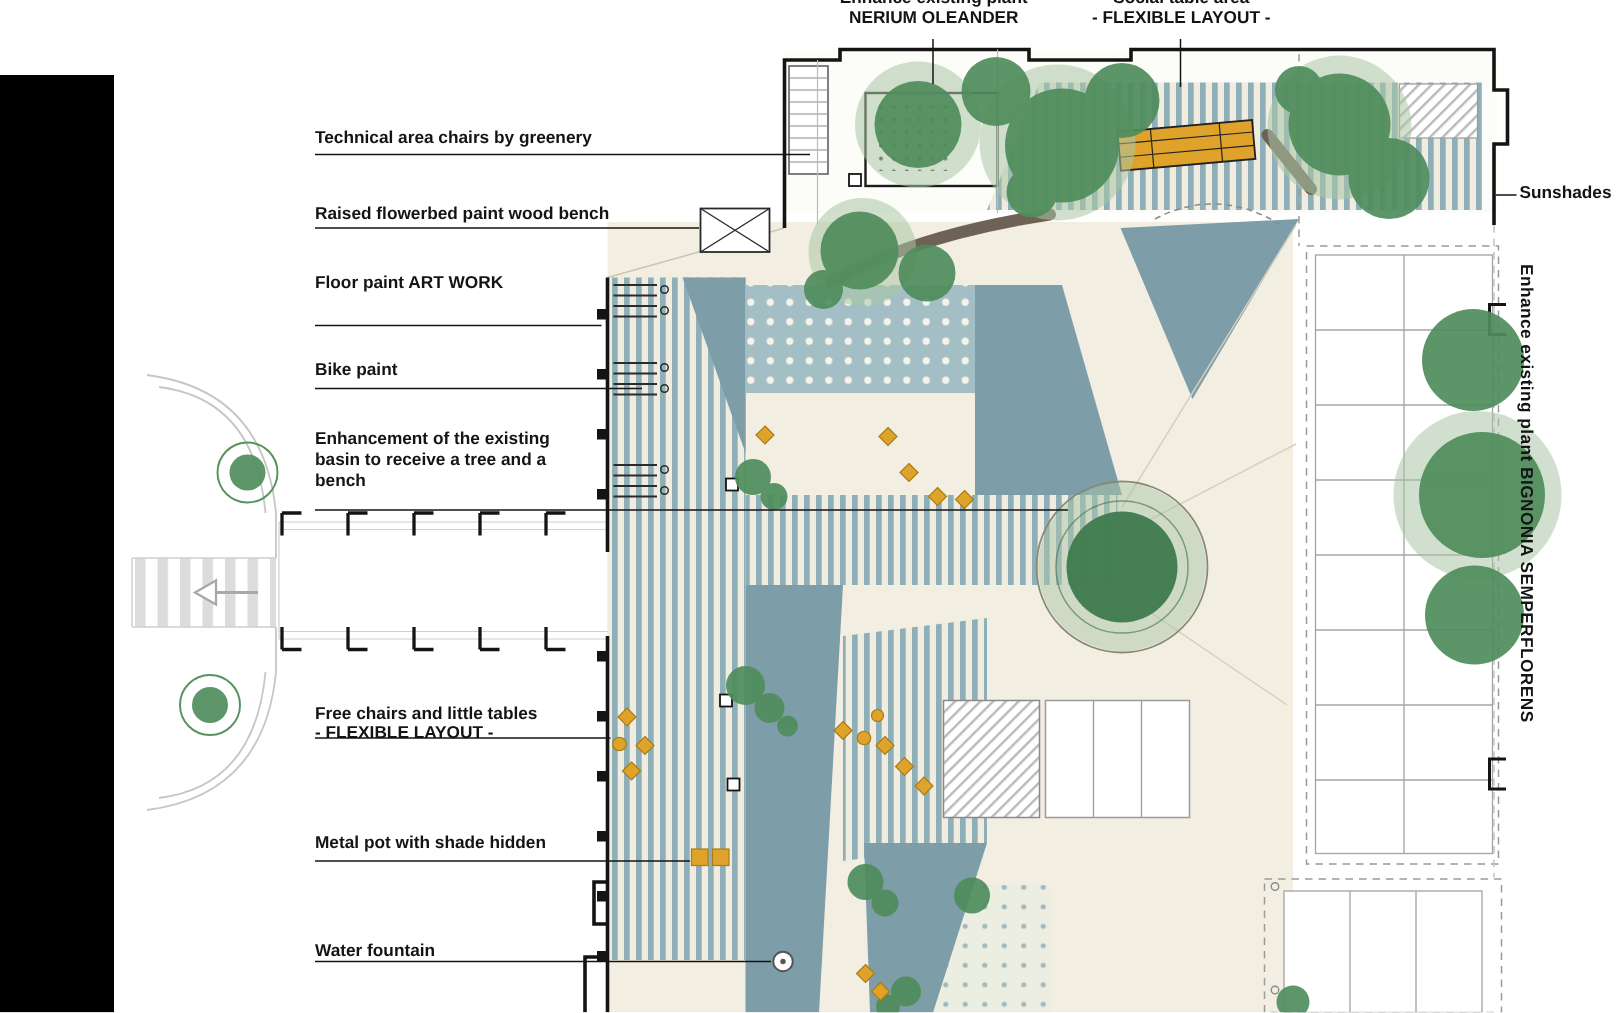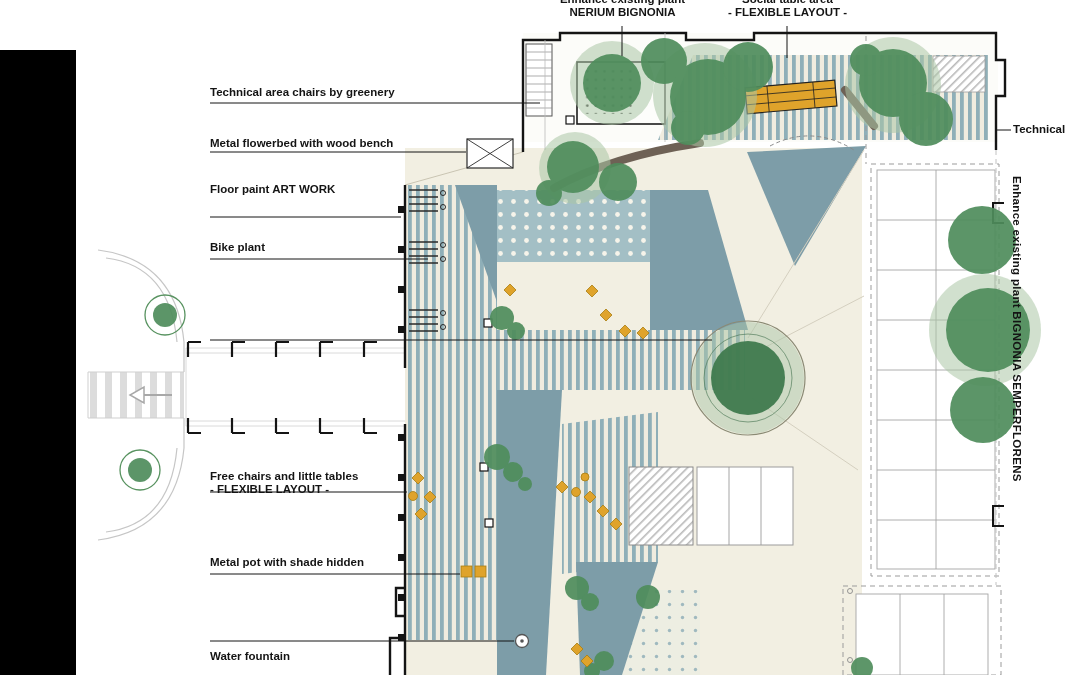--- a/index.html
+++ b/index.html
@@ -246,34 +246,35 @@
       <line x1="622" y1="26" x2="622" y2="56"></line>
       <line x1="787" y1="26" x2="787" y2="58"></line>
       <line x1="997" y1="130" x2="1011" y2="130"></line>
     </g>
   </svg>
 
   <div class="blackbar"></div>
 
   <div class="lbl center" style="left:540px;top:-7px;width:165px">
     <div>Enhance existing plant</div>
-    <div>NERIUM BIGNONIA</div>
+    <div>NERIUM OLEANDER</div>
   </div>
   <div class="lbl center" style="left:710px;top:-7px;width:155px">
     <div>Social table area</div>
     <div>- FLEXIBLE LAYOUT -</div>
   </div>
 
   <div class="lbl" style="left:210px;top:86px">Technical area chairs by greenery</div>
-  <div class="lbl" style="left:210px;top:137px">Metal flowerbed with wood bench</div>
+  <div class="lbl" style="left:210px;top:137px">Raised flowerbed paint wood bench</div>
   <div class="lbl" style="left:210px;top:183px">Floor paint ART WORK</div>
-  <div class="lbl" style="left:210px;top:241px">Bike plant</div>
+  <div class="lbl" style="left:210px;top:241px">Bike paint</div>
+  <div class="lbl wrap" style="left:210px;top:286px;width:164px;line-height:14px">Enhancement of the existing basin to receive a tree and a bench</div>
   <div class="lbl" style="left:210px;top:470px">
     <div>Free chairs and little tables</div>
     <div>- FLEXIBLE LAYOUT -</div>
   </div>
   <div class="lbl" style="left:210px;top:556px">Metal pot with shade hidden</div>
-  <div class="lbl" style="left:210px;top:650px">Water fountain</div>
-
-  <div class="lbl" style="left:1013px;top:123px">Technical</div>
+  <div class="lbl" style="left:210px;top:628px">Water fountain</div>
+
+  <div class="lbl" style="left:1013px;top:123px">Sunshades</div>
   <div class="vlbl" style="left:1011px;top:176px;height:330px">Enhance existing plant BIGNONIA SEMPERFLORENS</div>
 
 </div>
 
 </body></html>

